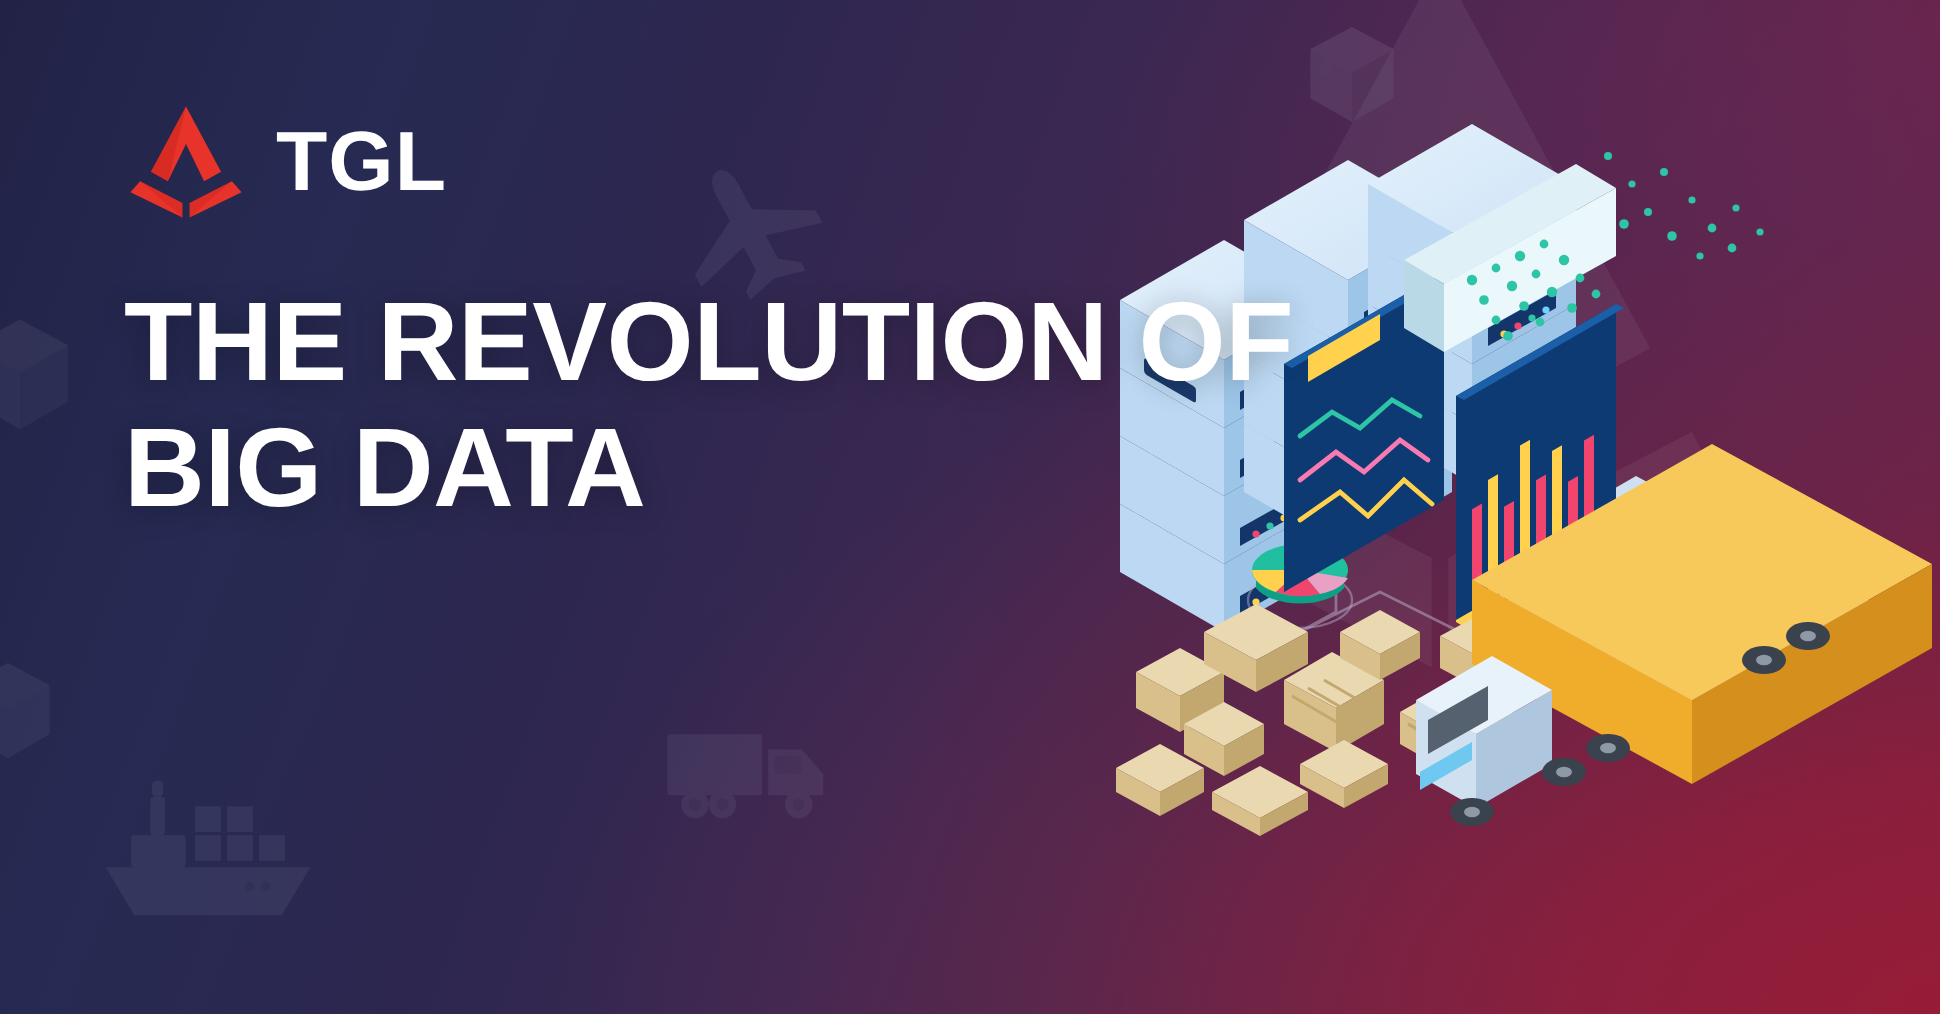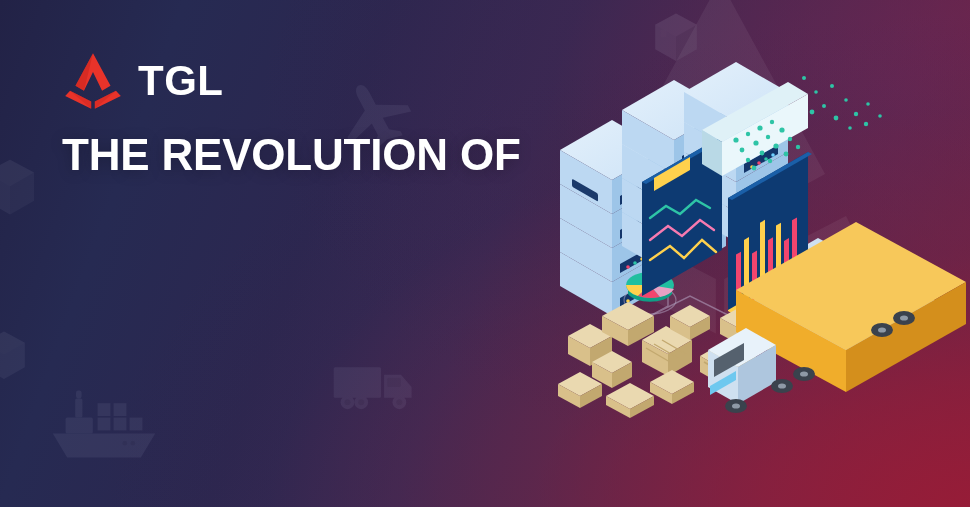--- a/index.html
+++ b/index.html
@@ -14,24 +14,24 @@
   #banner *{box-sizing:border-box;}
 
   
   .wm{position:absolute;opacity:.075;fill:#cfd6ef;pointer-events:none;}
   .wm.dark{opacity:.10;fill:#dfe3f4;}
   .bigmark{position:absolute;right:40px;top:-40px;width:420px;height:470px;
            opacity:.055;pointer-events:none;}
 
   
   .left-col{position:absolute;left:62px;top:52px;width:520px;z-index:6;}
-  .brand{display:flex;align-items:center;gap:14px;margin-bottom:20px;}
+  .brand{display:flex;align-items:center;gap:14px;margin-bottom:30px;}
   .brand-mark{width:62px;height:58px;flex:0 0 auto;}
   .brand-name{color:#ffffff;font-size:42px;font-weight:700;letter-spacing:.5px;line-height:1;}
-  .headline{color:#ffffff;font-size:44px;font-weight:700;line-height:1.12;
+  .headline{color:#ffffff;font-size:56px;font-weight:700;line-height:1.12;
             letter-spacing:-0.2px;text-transform:uppercase;margin:0;
             text-shadow:0 2px 14px rgba(0,0,0,.25);}
   .headline span{display:block;white-space:nowrap;}
 
   
   .illo{position:absolute;right:0;top:0;width:420px;height:507px;z-index:5;}
 </style>
 </head>
 <body>
 
@@ -100,20 +100,21 @@
         <path d="M12 64 L47 82 L47 94 L4 73 Z" fill="#e8332a"></path>
         <path d="M12 64 L47 82 L47 94 Z" fill="#c9241d" opacity=".4"></path>
         <path d="M88 64 L53 82 L53 94 L96 73 Z" fill="#e8332a"></path>
         <path d="M88 64 L53 82 L53 94 Z" fill="#c9241d" opacity=".4"></path>
       </svg>
       <div class="brand-name">TGL</div>
     </div>
 
     <h1 class="headline">
       <span>THE REVOLUTION OF</span>
+      <span>BIG DATA</span>
     </h1>
   </div>
 
   <svg class="illo" viewBox="0 0 420 507" aria-hidden="true">
     <defs>
       <linearGradient id="srvTop" x1="0" y1="0" x2="1" y2="1">
         <stop offset="0" stop-color="#e3f0fb"></stop>
           <stop offset="1" stop-color="#cfe4f7"></stop>
       </linearGradient>
     </defs>

